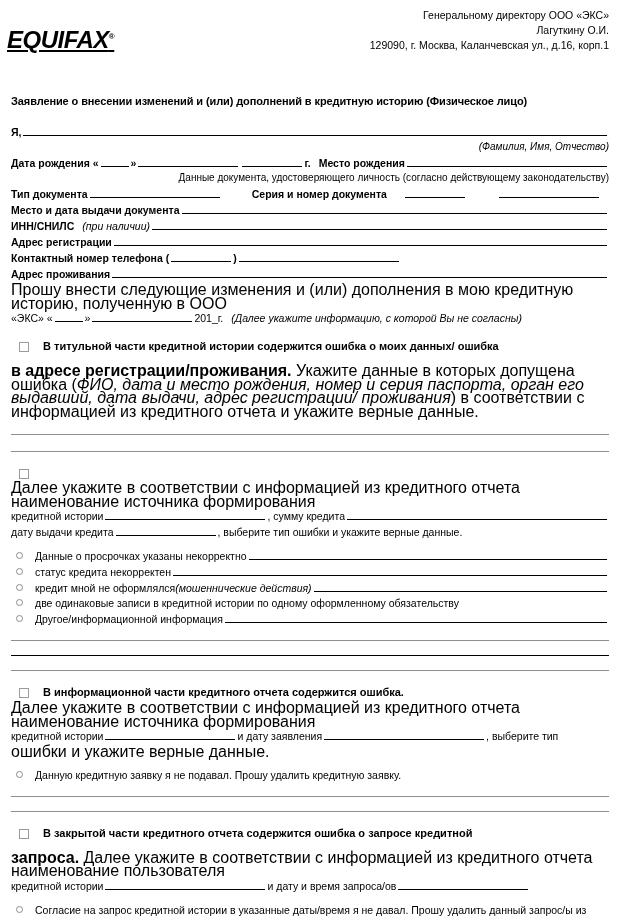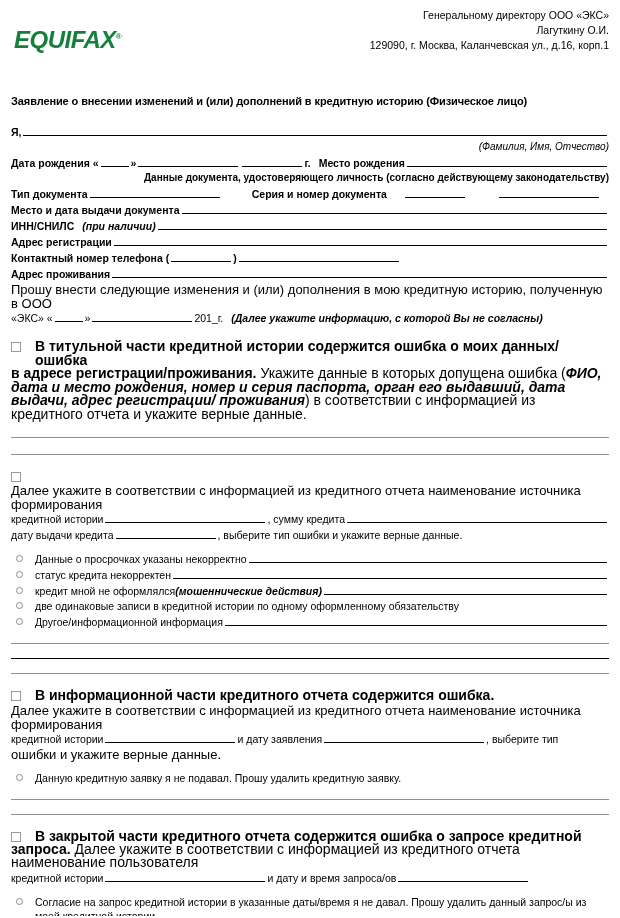--- a/index.html
+++ b/index.html
@@ -32,28 +32,29 @@
     top: 8px;
     text-align: right;
     font-size: 10.5px;
     line-height: 15px;
     color: #000;
   }
   .addressee div { white-space: nowrap; }
 
   .logo {
     position: absolute;
-    left: 14px;
+    left: 7px;
     top: 26px;
     font-family: "Liberation Sans", "DejaVu Sans", sans-serif;
     font-weight: bold;
     font-style: italic;
     font-size: 24px;
     letter-spacing: -0.5px;
-    color: #15803d;
+    color: #000000;
+    text-decoration: underline;
   }
   .logo .reg {
     font-size: 8px;
     font-style: normal;
     vertical-align: super;
   }
 
   
   .doc {
     padding: 0 11px 0 11px;
@@ -69,21 +70,21 @@
     white-space: nowrap;
   }
 
   .row {
     display: flex;
     align-items: baseline;
     white-space: nowrap;
     margin-bottom: 1px;
   }
   .lbl { font-weight: bold; }
-  .ital { font-style: italic; font-weight: bold; }
+  .ital { font-style: italic; }
 
   
   .fill {
     flex: 1 1 auto;
     border-bottom: 1px solid #000;
     height: 11px;
     margin: 0 2px;
     min-width: 6px;
   }
   .fill.w-sm { flex: 0 0 28px; }
@@ -94,52 +95,53 @@
   .gap8 { width: 8px; flex: 0 0 8px; }
   .gap16 { width: 16px; flex: 0 0 16px; }
   .gap30 { width: 30px; flex: 0 0 30px; }
 
   .centered-note {
     text-align: right;
     font-style: italic;
     font-size: 10px;
     margin: 0 0 1px 0;
   }
-  .centered-note.plain { font-style: normal; font-weight: bold; }
+  .centered-note.plain { font-style: normal; }
 
   .para {
-    font-size: 13px;
+    font-size: 16px;
     line-height: 13.5px;
     margin: 2px 0 0 0;
     text-align: left;
   }
 
   
   .sec { margin-top: 14px; }
   .sec-head {
     display: flex;
     align-items: flex-start;
     font-weight: bold;
-    font-size: 14px;
+    font-size: 11px;
     line-height: 14px;
+    margin-left: 8px;
   }
   .cb {
     flex: 0 0 auto;
     width: 8px;
     height: 8px;
     border: 1px solid #9a9a9a;
     margin-right: 14px;
     margin-top: 3px;
     background: #fff;
   }
   .sec-head-text { font-weight: bold; }
   .sec-sub {
-    font-size: 14px;
+    font-size: 16px;
     line-height: 13.6px;
-    margin-top: 0;
+    margin-top: 11px;
   }
 
   .bullets { margin-top: 9px; }
   .bullet-row {
     display: flex;
     align-items: baseline;
     white-space: nowrap;
     margin-bottom: 1px;
     font-size: 10.5px;
   }

